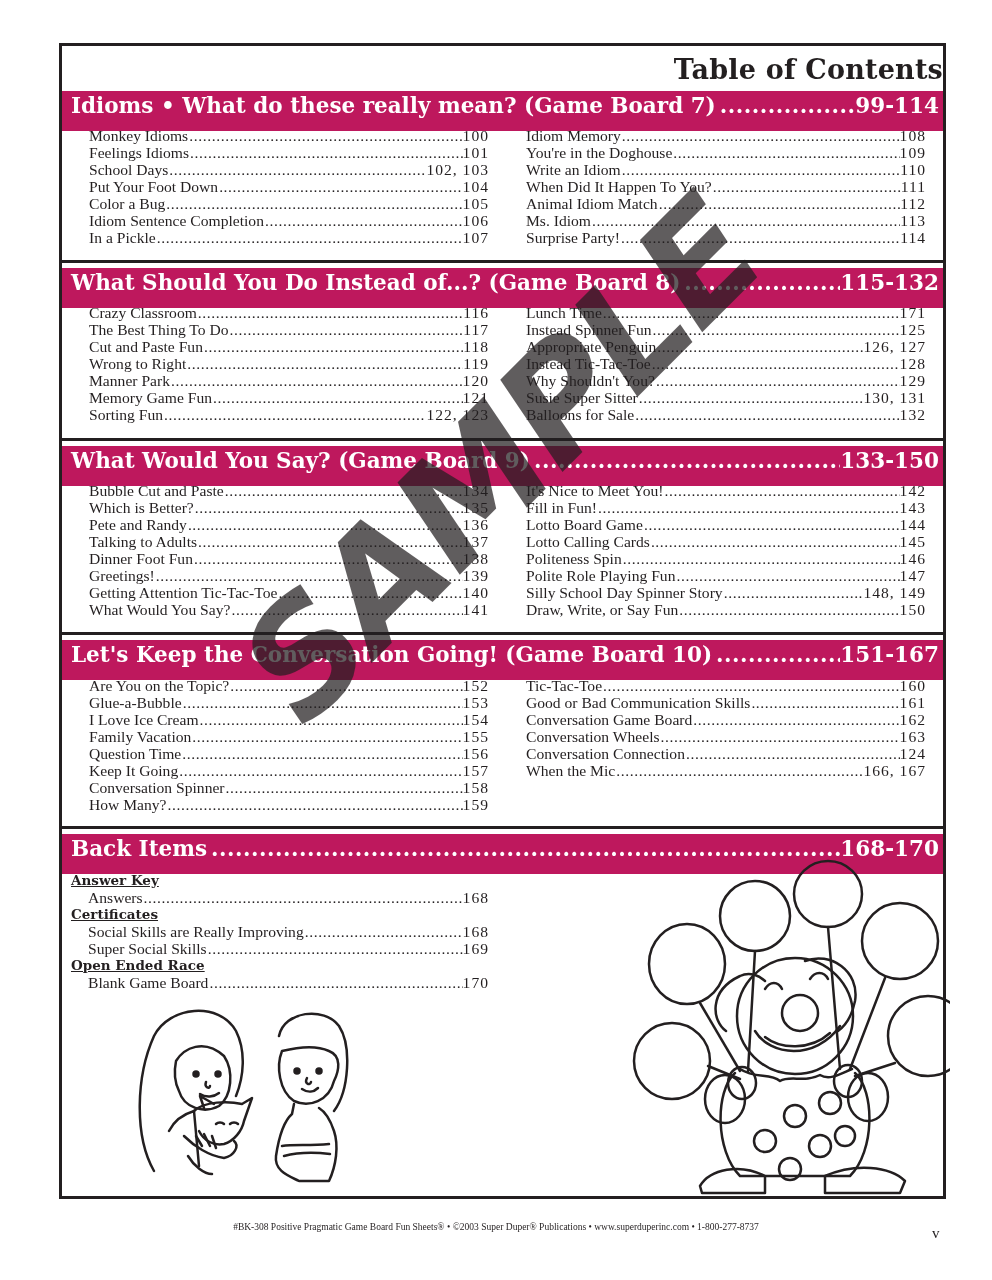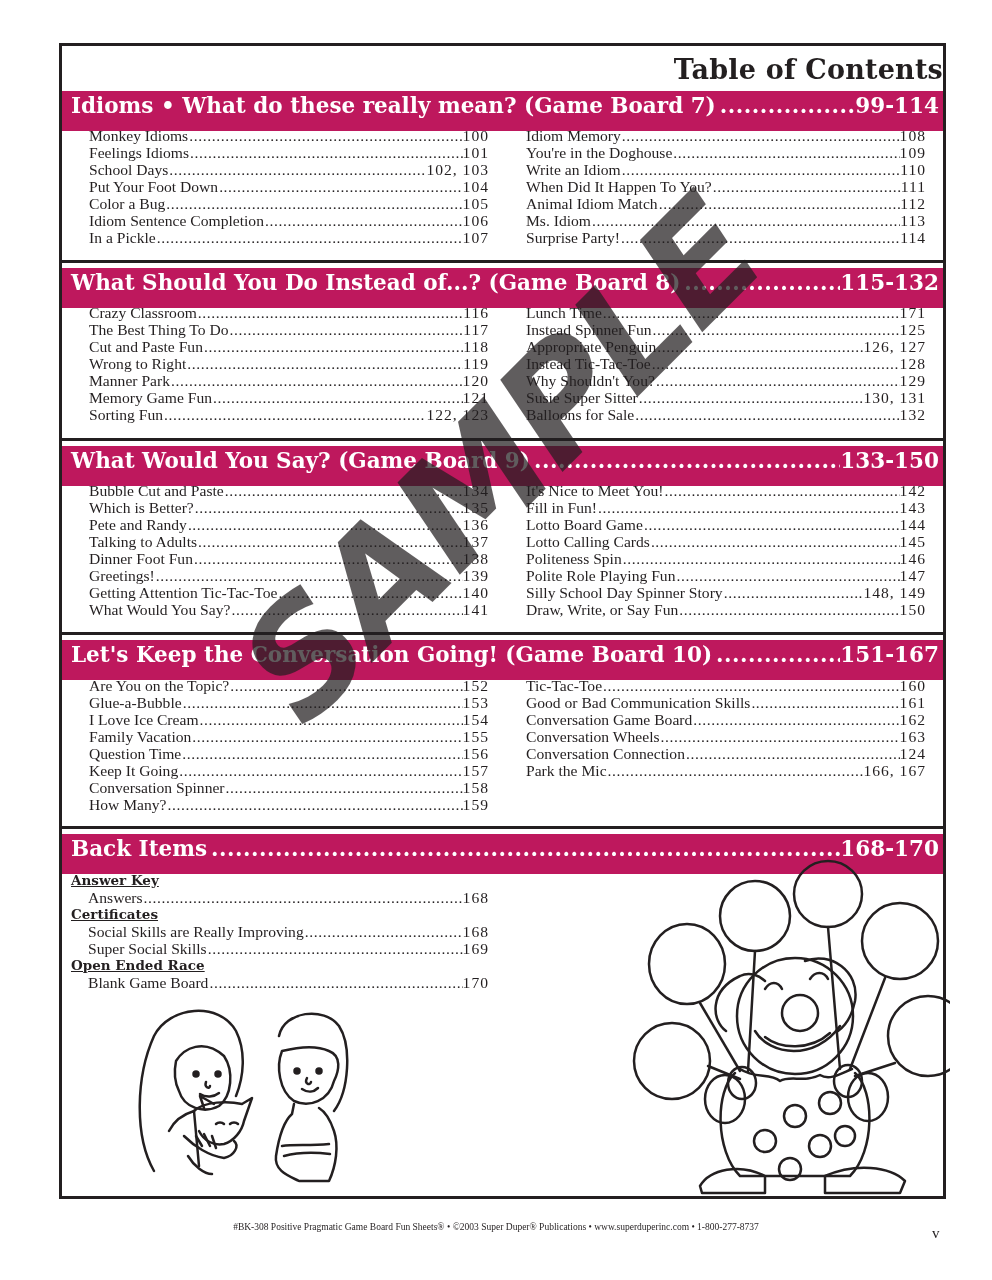--- a/index.html
+++ b/index.html
@@ -365,21 +365,21 @@
         <span class="t-title">Conversation Wheels</span>
         <span class="t-leader"></span>
         <span class="t-page">163</span>
       </div>
     <div class="toc-row">
         <span class="t-title">Conversation Connection</span>
         <span class="t-leader"></span>
         <span class="t-page">124</span>
       </div>
     <div class="toc-row">
-        <span class="t-title">Park the Mic</span>
+        <span class="t-title">When the Mic</span>
         <span class="t-leader"></span>
         <span class="t-page">166,  167</span>
       </div>
   </div>
   <div class="section-rule" style="top:780px"></div>
 
   <div class="section-bar" style="top:788px">
     <span class="bar-title">Back Items</span>
     <span class="bar-leader"></span>
     <span class="bar-pages">168-170</span>

